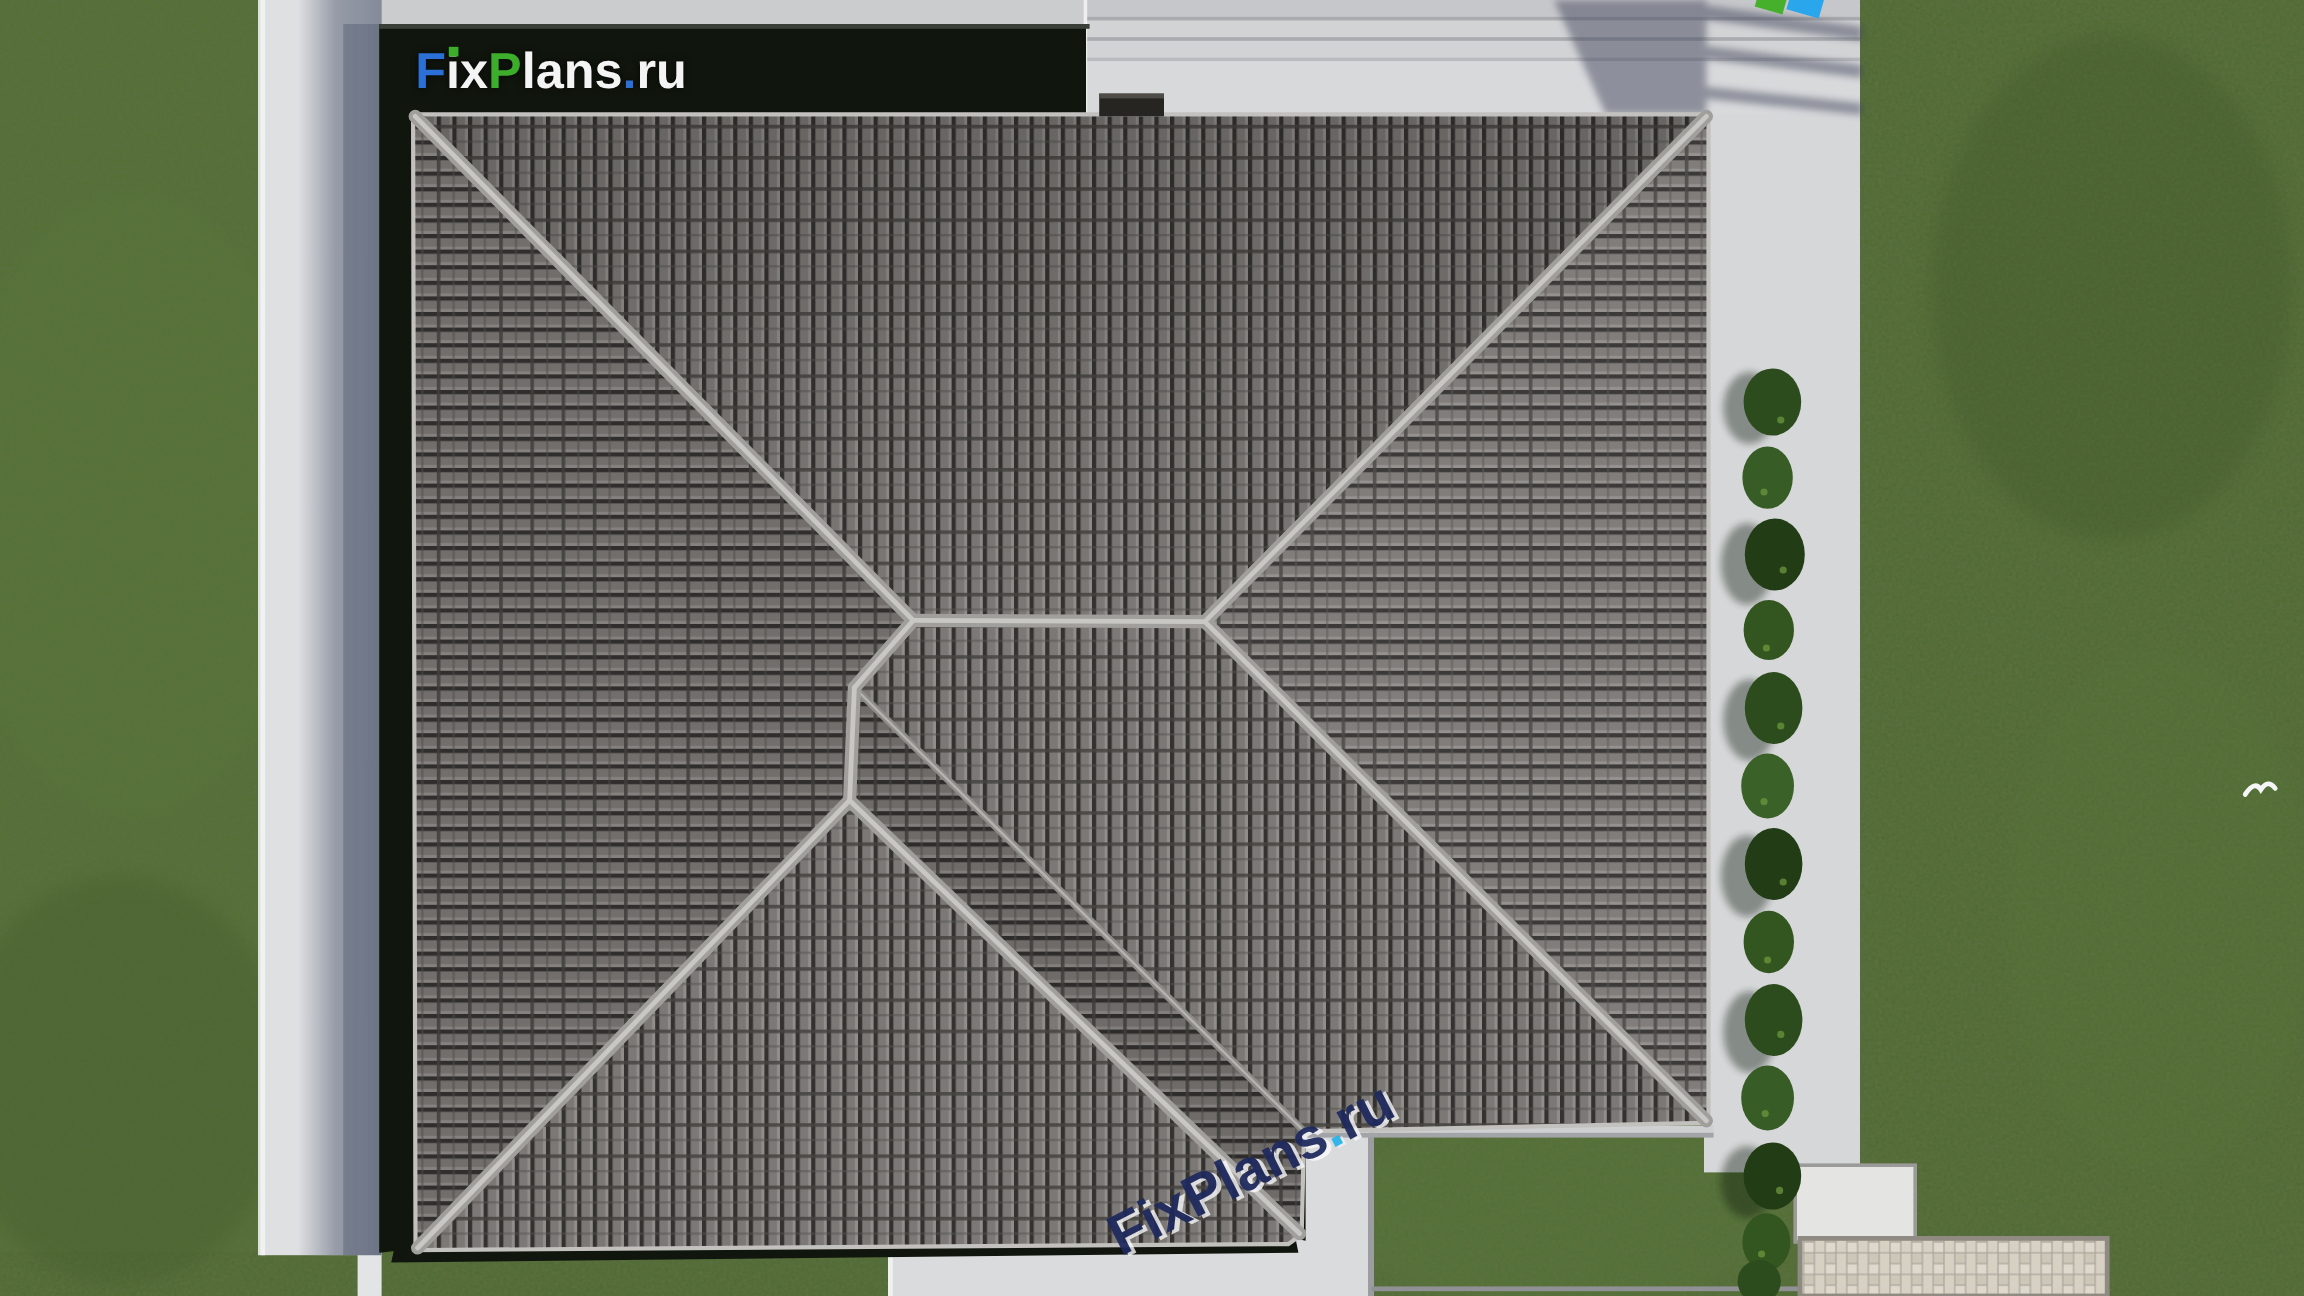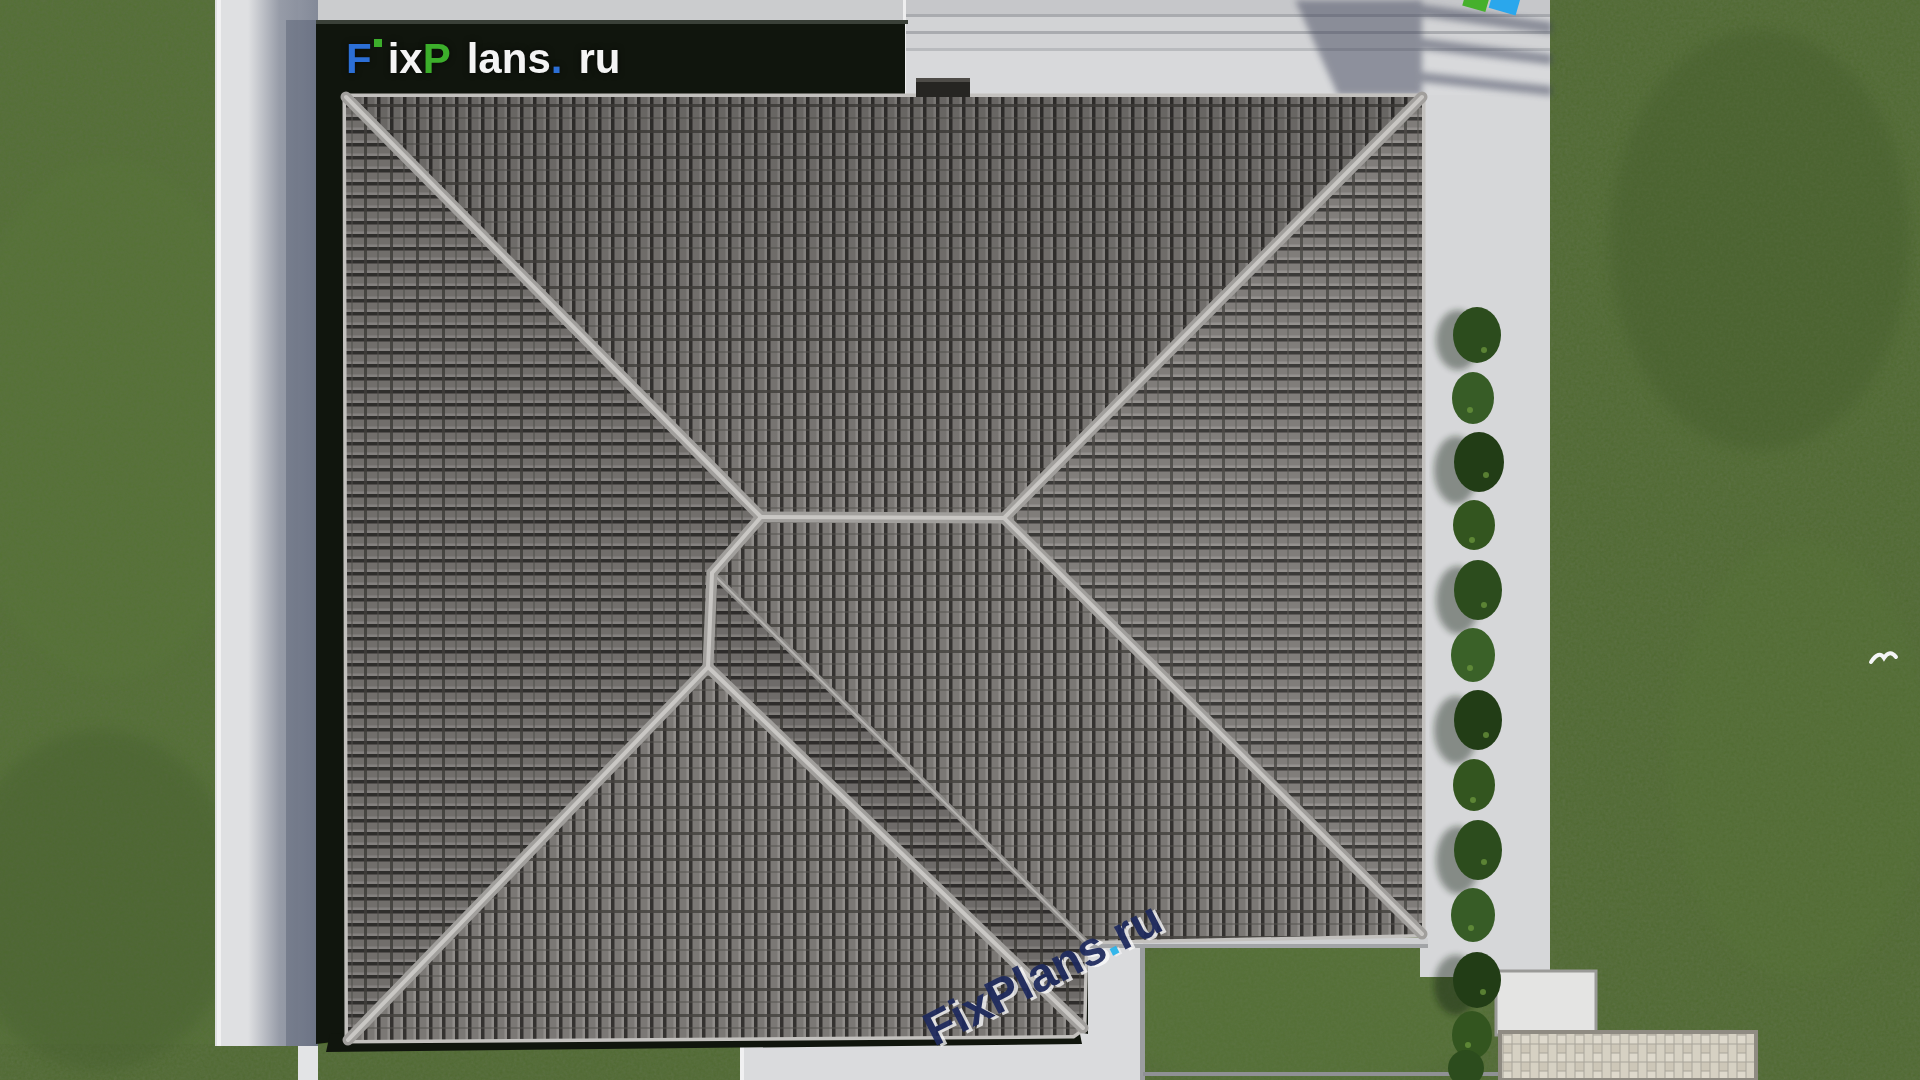--- a/index.html
+++ b/index.html
@@ -6,21 +6,21 @@
             font-family:"Liberation Sans", sans-serif;}
   .stage{position:relative;width:1920px;height:1080px;overflow:hidden;}
   .stage svg{position:absolute;left:0;top:0;z-index:1;}
 
   
   .logo{position:absolute;left:346px;top:38px;z-index:3;font-weight:bold;font-size:42px;
         letter-spacing:0px;line-height:1;white-space:nowrap;
         text-shadow:0 0 6px rgba(0,0,0,.6);}
   .logo .c-blue{color:#2c6fd6;}
   .logo .c-green{color:#3cae2b;}
-  .logo .c-white{color:#f4f4f4;margin-left:16px;}
+  .logo .c-white{color:#f4f4f4;}
   .logo .istack{position:relative;display:inline-block;}
   .logo .i-dot{position:absolute;left:2px;top:1px;width:8px;height:8px;background:#3cae2b;}
 
   
   .watermark{position:absolute;left:938px;top:1004px;z-index:3;font-weight:bold;font-size:48px;
              line-height:1;white-space:nowrap;transform:rotate(-27deg);transform-origin:0 100%;
              opacity:.93;}
   .watermark .wm-navy{color:#1e2a5e;text-shadow:3px 3px 0 rgba(250,250,252,.85);}
   .watermark .wm-cyan{color:#28b4ec;font-size:1.05em;text-shadow:2px 2px 0 rgba(250,250,252,.6);}
 

